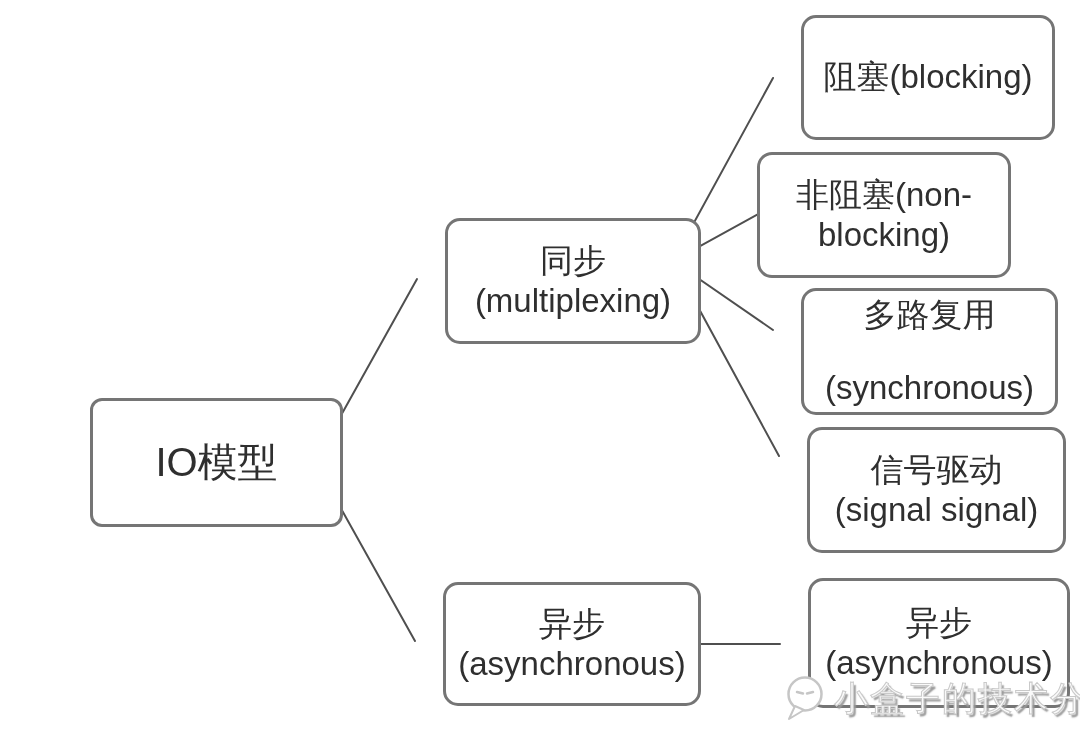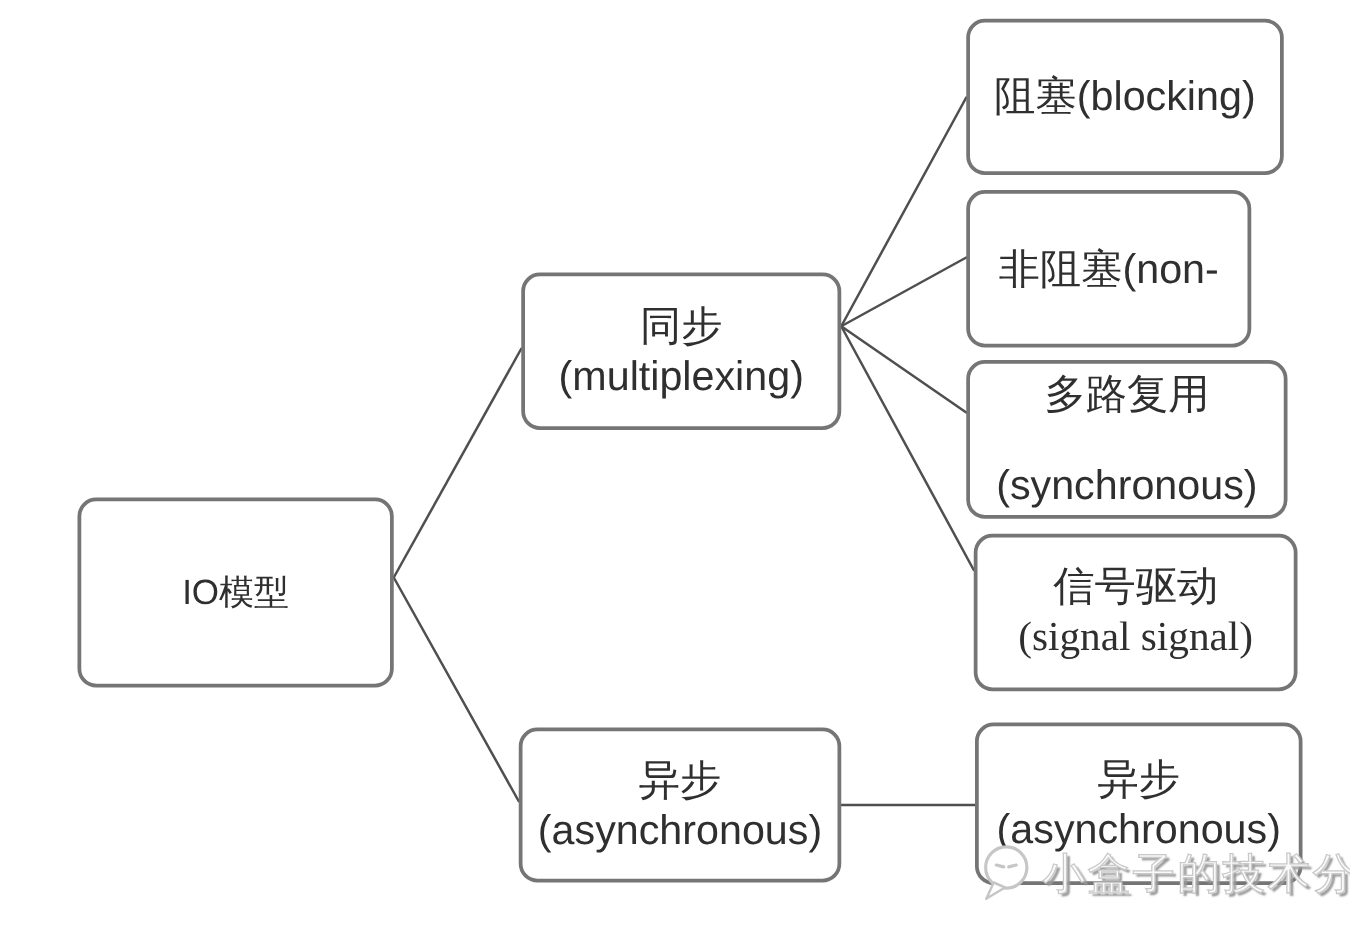--- a/index.html
+++ b/index.html
@@ -36,29 +36,30 @@
     border-radius: 15px;
     display: flex;
     flex-direction: column;
     justify-content: center;
     align-items: center;
     text-align: left;
     color: var(--text);
     font-size: 33px;
     line-height: 1.22;
     padding: 0 8px;
+    margin-left: 28px;
   }
   .node .ln:empty { display: none; }
-  #n-root { left: 62px; top: 398px; width: 253px; height: 152px; font-size: 28px; }
+  #n-root { left: 62px; top: 398px; width: 253px; height: 129px; font-size: 40px; border-radius: 12px; }
   #n-sync { left: 417px; top: 218px; width: 256px; height: 126px; }
   #n-async-branch { left: 415px; top: 582px; width: 258px; height: 124px; }
   #n-blocking { left: 773px; top: 15px;  width: 254px; height: 125px; }
-  #n-non-blocking { left: 773px; top: 152px; width: 228px; height: 126px; }
+  #n-non-blocking { left: 729px; top: 152px; width: 254px; height: 126px; }
   #n-multiplexing { left: 773px; top: 288px; width: 257px; height: 127px; gap: 32px; }
-  #n-signal-driven { left: 779px; top: 427px; width: 259px; height: 126px; font-family: Liberation Serif, serif; }
+  #n-signal-driven { left: 779px; top: 427px; width: 259px; height: 126px; }
   #n-async-leaf { left: 780px; top: 578px; width: 262px; height: 130px; }
   #watermark {
     position: absolute;
     left: 780px; top: 672px;
     display: flex;
     align-items: center;
     gap: 4px;
     pointer-events: none;
   }
   #watermark .wtext {
@@ -98,20 +99,21 @@
     <span class="ln">异步</span>
     <span class="ln">(asynchronous)</span>
   </div>
 
   <div class="node" id="n-blocking">
     <span class="ln">阻塞(blocking)</span>
   </div>
 
   <div class="node" id="n-non-blocking">
     <span class="ln">非阻塞(non-</span>
+    <span class="ln">blocking)</span>
   </div>
 
   <div class="node" id="n-multiplexing">
     <span class="ln">多路复用</span>
     <span class="ln">(synchronous)</span>
   </div>
 
   <div class="node" id="n-signal-driven">
     <span class="ln">信号驱动</span>
     <span class="ln">(signal signal)</span>

